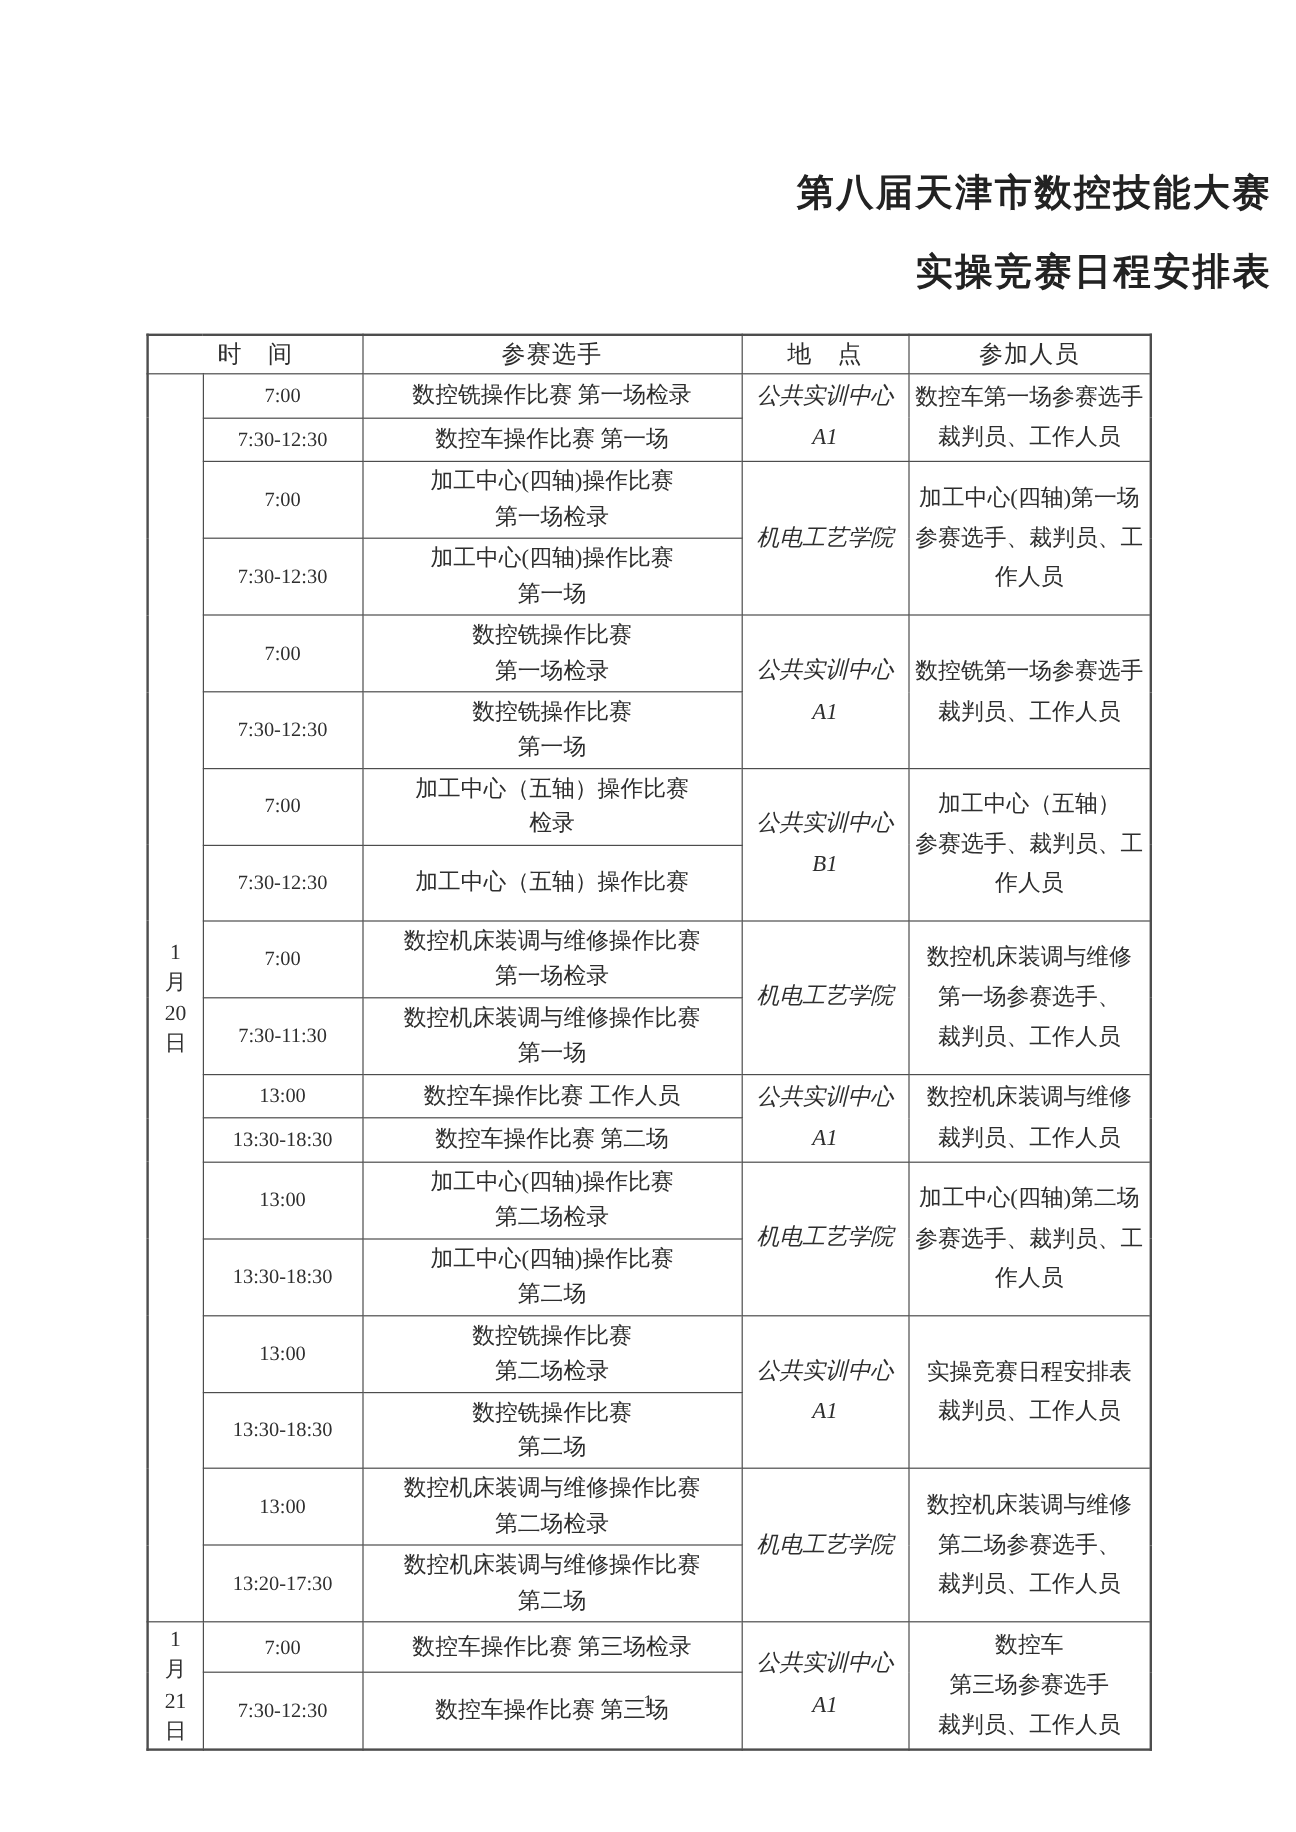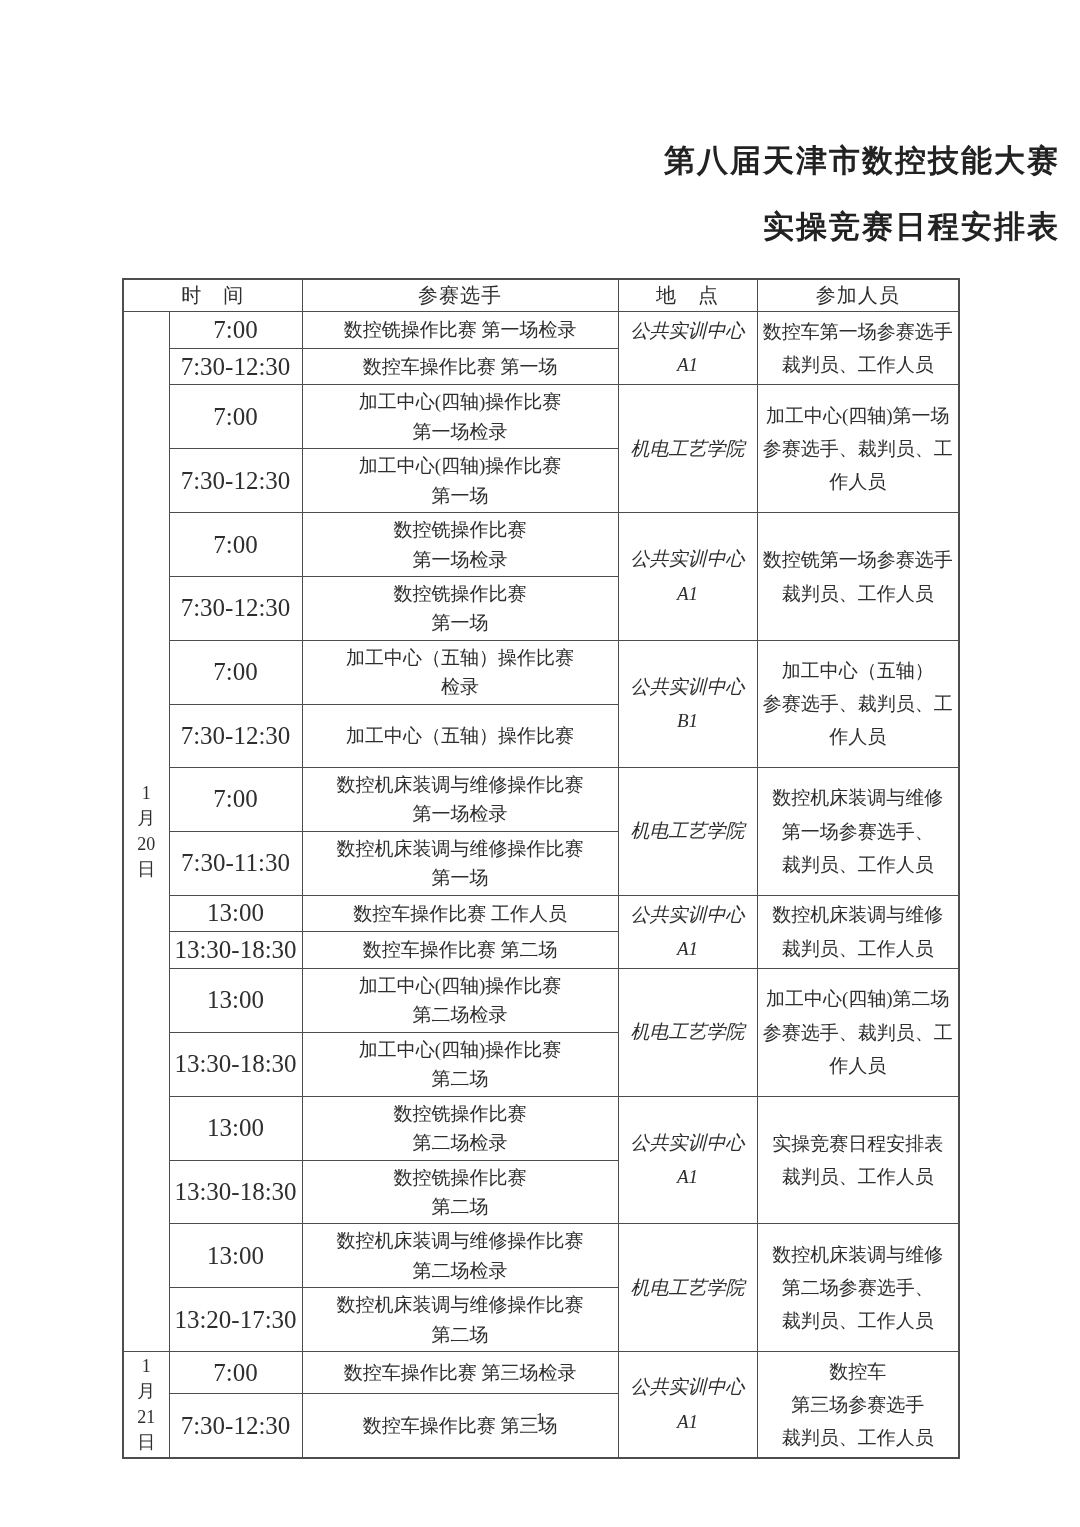--- a/index.html
+++ b/index.html
@@ -29,21 +29,21 @@
   th.hdr{font-size:20px;letter-spacing:1px;margin-left:28px;}
   tr.hdr-row{height:30px;}
   tr.h-s{height:32px;}      
   tr.h-t{height:59px;}      
   tr.h-t8{height:63px;}
   tr.h-19{height:34px;}
   tr.h-20{height:52px;}
   td.date-cell{
     white-space:pre-line;line-height:1.4;font-size:18px;padding:0;
   }
-  td.time-cell{font-size:25px;}
+  td.time-cell{font-size:17px;}
   td.content-cell{white-space:pre-line;line-height:1.55;}
   td.location-cell{white-space:pre-line;line-height:1.8;font-style:italic;}
   td.participants-cell{white-space:pre-line;line-height:1.75;}
   .page-number{
     position:absolute;top:1410px;left:0;width:1080px;text-align:center;
     font-size:16px;color:#333;
   }
 </style>
 </head>
 <body>

